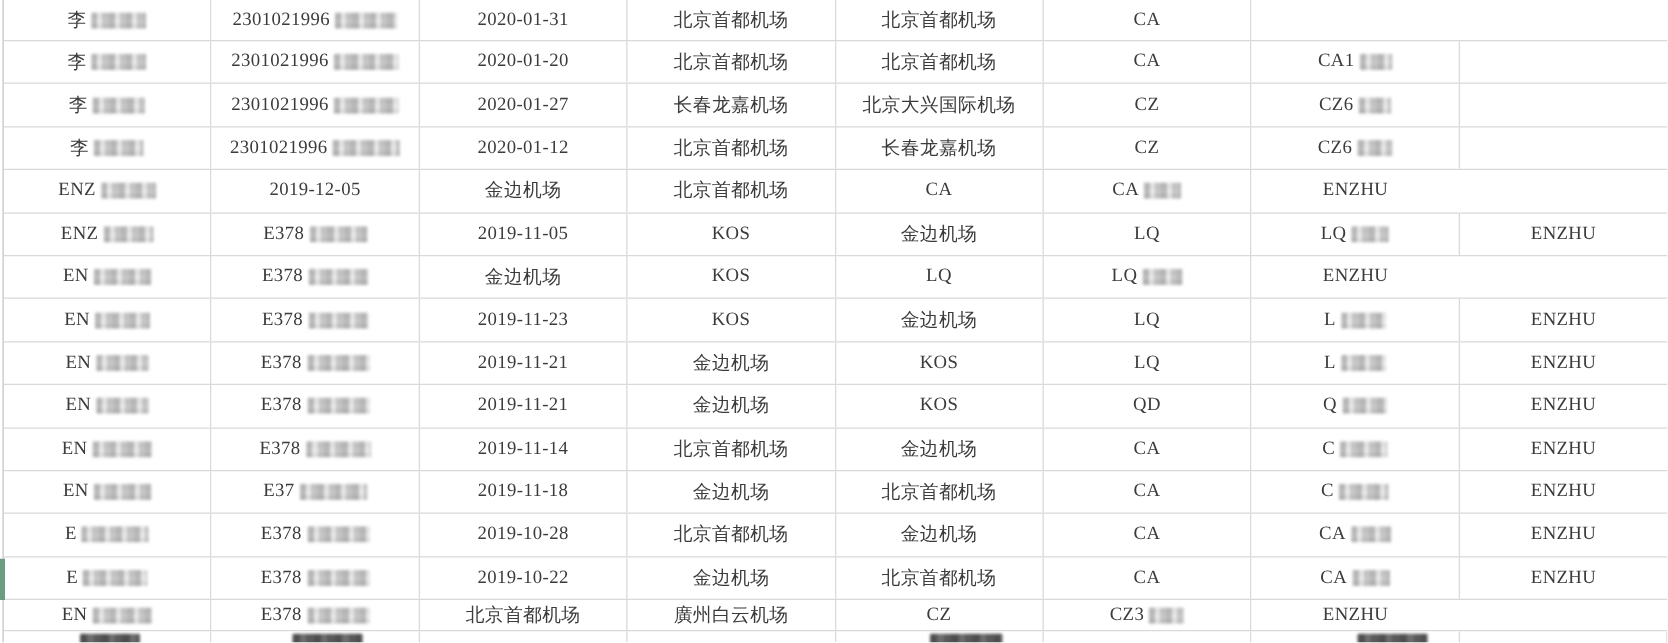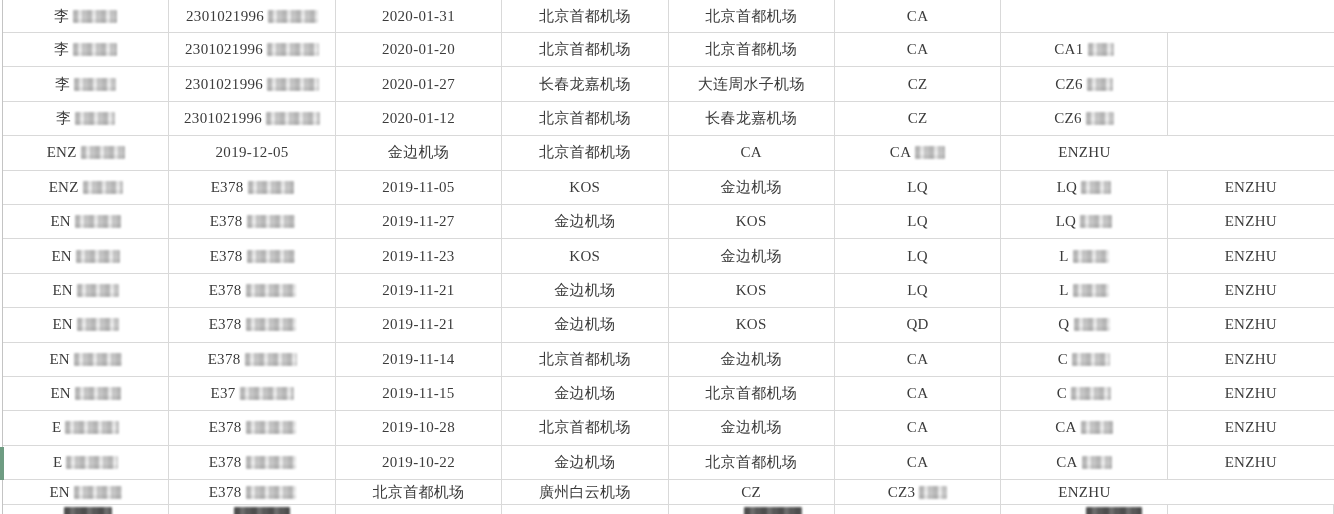--- a/index.html
+++ b/index.html
@@ -122,21 +122,21 @@
           <span class="txt">2301021996</span>
           <span class="censor" style="width: 52px;"></span>
         </div>
         <div class="cell">
           <span class="txt">2020-01-27</span>
         </div>
         <div class="cell">
           <span class="txt">长春龙嘉机场</span>
         </div>
         <div class="cell">
-          <span class="txt">大连周水子机场</span>
+          <span class="txt">北京大兴国际机场</span>
         </div>
         <div class="cell">
           <span class="txt">CZ</span>
         </div>
         <div class="cell">
           <span class="txt">CZ6</span>
           <span class="censor" style="width: 26px;"></span>
         </div>
         <div class="cell">
           <span class="txt"></span>
@@ -228,23 +228,20 @@
       <div class="row">
         <div class="cell">
           <span class="txt">EN</span>
           <span class="censor" style="width: 46px;"></span>
         </div>
         <div class="cell">
           <span class="txt">E378</span>
           <span class="censor" style="width: 48px;"></span>
         </div>
         <div class="cell">
-          <span class="txt">2019-11-27</span>
-        </div>
-        <div class="cell">
           <span class="txt">金边机场</span>
         </div>
         <div class="cell">
           <span class="txt">KOS</span>
         </div>
         <div class="cell">
           <span class="txt">LQ</span>
         </div>
         <div class="cell">
           <span class="txt">LQ</span>
@@ -373,21 +370,21 @@
       <div class="row">
         <div class="cell">
           <span class="txt">EN</span>
           <span class="censor" style="width: 46px;"></span>
         </div>
         <div class="cell">
           <span class="txt">E37</span>
           <span class="censor" style="width: 54px;"></span>
         </div>
         <div class="cell">
-          <span class="txt">2019-11-15</span>
+          <span class="txt">2019-11-18</span>
         </div>
         <div class="cell">
           <span class="txt">金边机场</span>
         </div>
         <div class="cell">
           <span class="txt">北京首都机场</span>
         </div>
         <div class="cell">
           <span class="txt">CA</span>
         </div>

